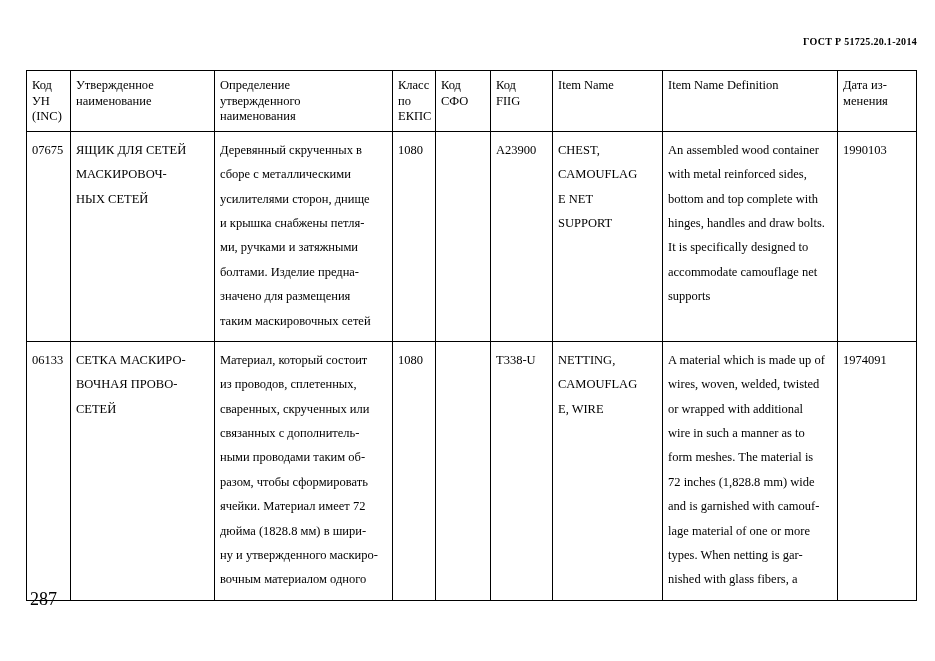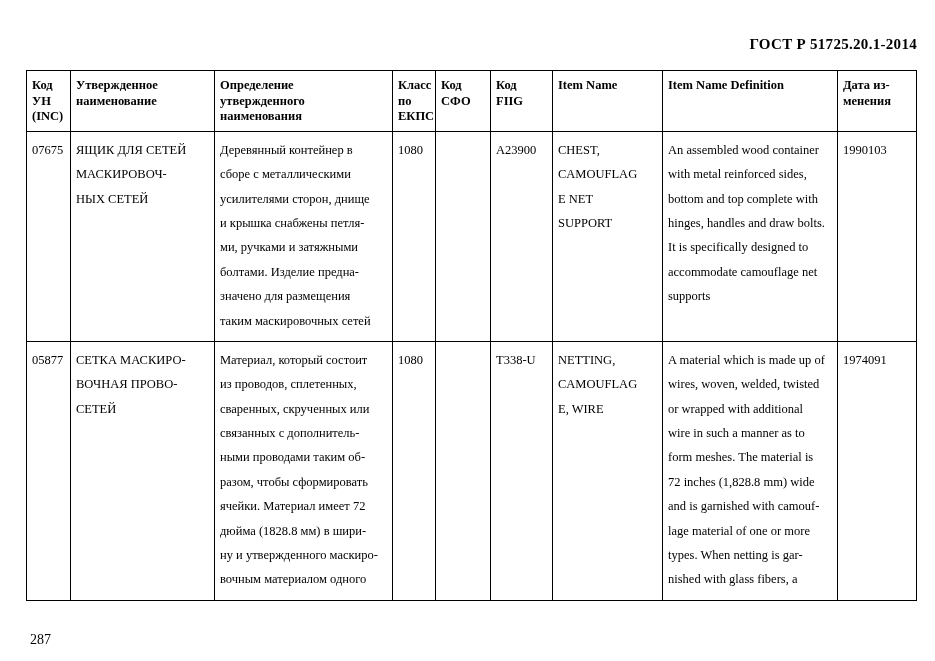--- a/index.html
+++ b/index.html
@@ -19,21 +19,21 @@
     position: relative;
     width: 935px;
     height: 661px;
     box-sizing: border-box;
   }
   .doc-header {
     position: absolute;
     top: 36px;
     right: 18px;
     font-family: "Liberation Serif", serif;
-    font-size: 15px;
+    font-size: 10px;
     font-weight: bold;
     letter-spacing: 0.3px;
   }
   .table-wrap {
     position: absolute;
     top: 70px;
     left: 26px;
     width: 890px;
   }
   table.maintable {
@@ -44,21 +44,21 @@
   table.maintable td, table.maintable th {
     border: 1px solid #000000;
     vertical-align: top;
     padding: 6px 5px 8px 5px;
     font-size: 12.5px;
     line-height: 1.95;
     font-weight: normal;
     text-align: left;
   }
   table.maintable thead td {
-    font-weight: bold;
+    font-weight: normal;
     line-height: 1.25;
     padding-top: 7px;
     padding-bottom: 6px;
     font-size: 12.5px;
     margin-left: 28px;
   }
   
   col.c0 { width: 44px; }
   col.c1 { width: 144px; }
   col.c2 { width: 178px; }
@@ -74,22 +74,22 @@
     padding-top: 2px;
     padding-bottom: 2px;
     height: 18px;
   }
   .cell-lines div {
     white-space: nowrap;
   }
   .pagenum {
     position: absolute;
     left: 30px;
-    top: 632px;
-    font-size: 14px;
+    top: 589px;
+    font-size: 18px;
   }
 </style>
 </head>
 <body>
 
 <div class="page">
 
   <div class="doc-header">ГОСТ Р 51725.20.1-2014</div>
 
   <div class="table-wrap">
@@ -170,21 +170,21 @@
           <td>07675</td>
           <td>
             <div class="cell-lines">
               <div>ЯЩИК ДЛЯ СЕТЕЙ</div>
               <div>МАСКИРОВОЧ-</div>
               <div>НЫХ СЕТЕЙ</div>
             </div>
           </td>
           <td>
             <div class="cell-lines">
-              <div>Деревянный контейнер в</div>
+              <div>Деревянный скрученных в</div>
               <div>сборе с металлическими</div>
               <div>усилителями сторон, днище</div>
               <div>и крышка снабжены петля-</div>
               <div>ми, ручками и затяжными</div>
               <div>болтами. Изделие предна-</div>
               <div>значено для размещения</div>
               <div>таким маскировочных сетей</div>
             </div>
           </td>
           <td>1080</td>
@@ -206,21 +206,21 @@
               <div>hinges, handles and draw bolts.</div>
               <div>It is specifically designed to</div>
               <div>accommodate camouflage net</div>
               <div>supports</div>
             </div>
           </td>
           <td>1990103</td>
         </tr>
 
         <tr>
-          <td>05877</td>
+          <td>06133</td>
           <td>
             <div class="cell-lines">
               <div>СЕТКА МАСКИРО-</div>
               <div>ВОЧНАЯ ПРОВО-</div>
               <div>СЕТЕЙ</div>
             </div>
           </td>
           <td>
             <div class="cell-lines">
               <div>Материал, который состоит</div>

